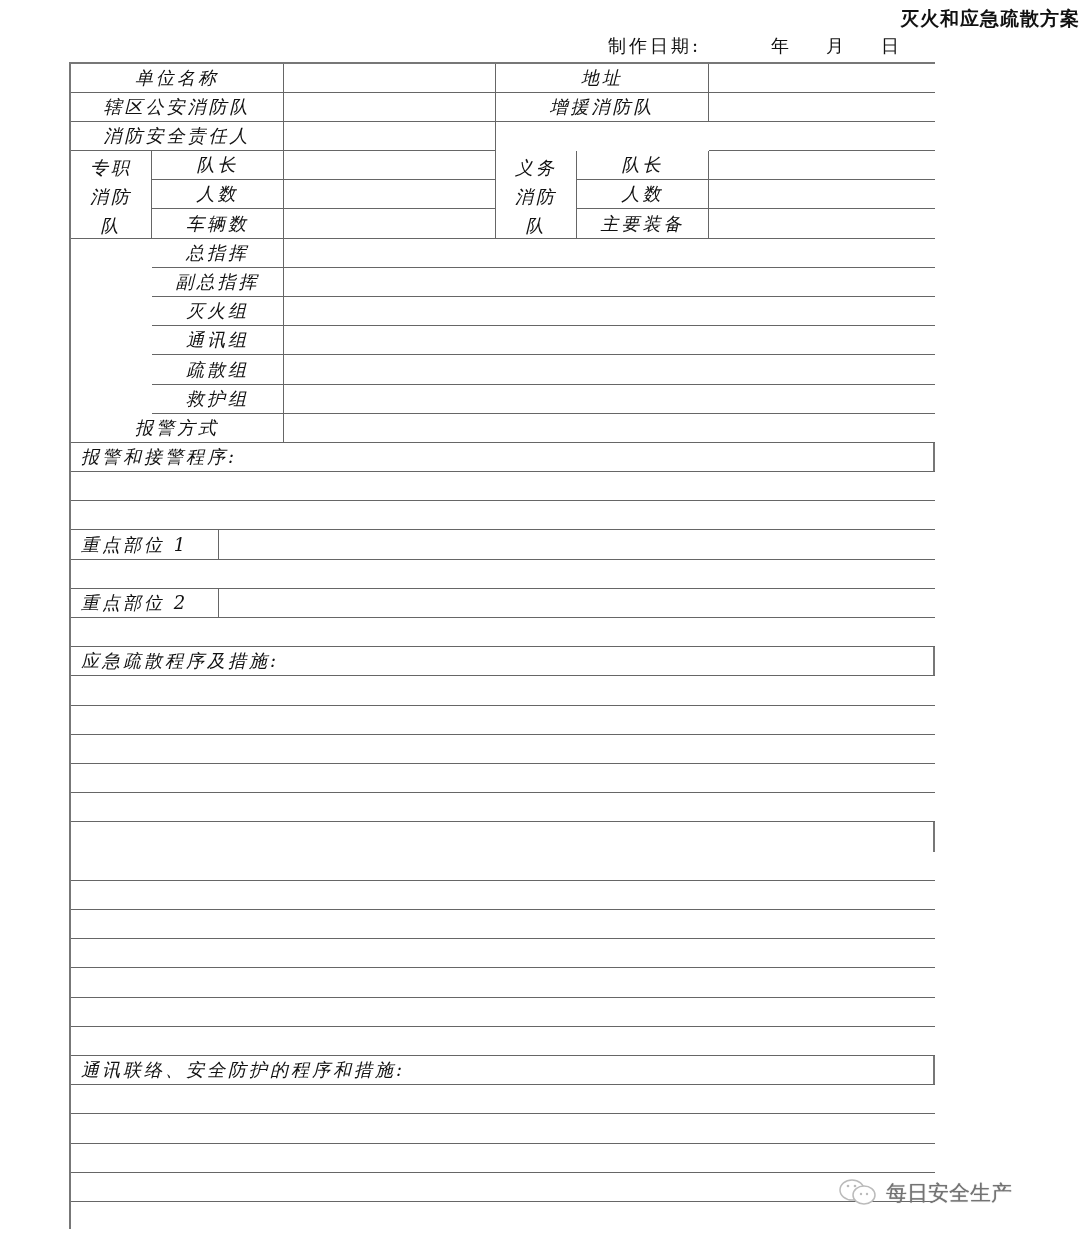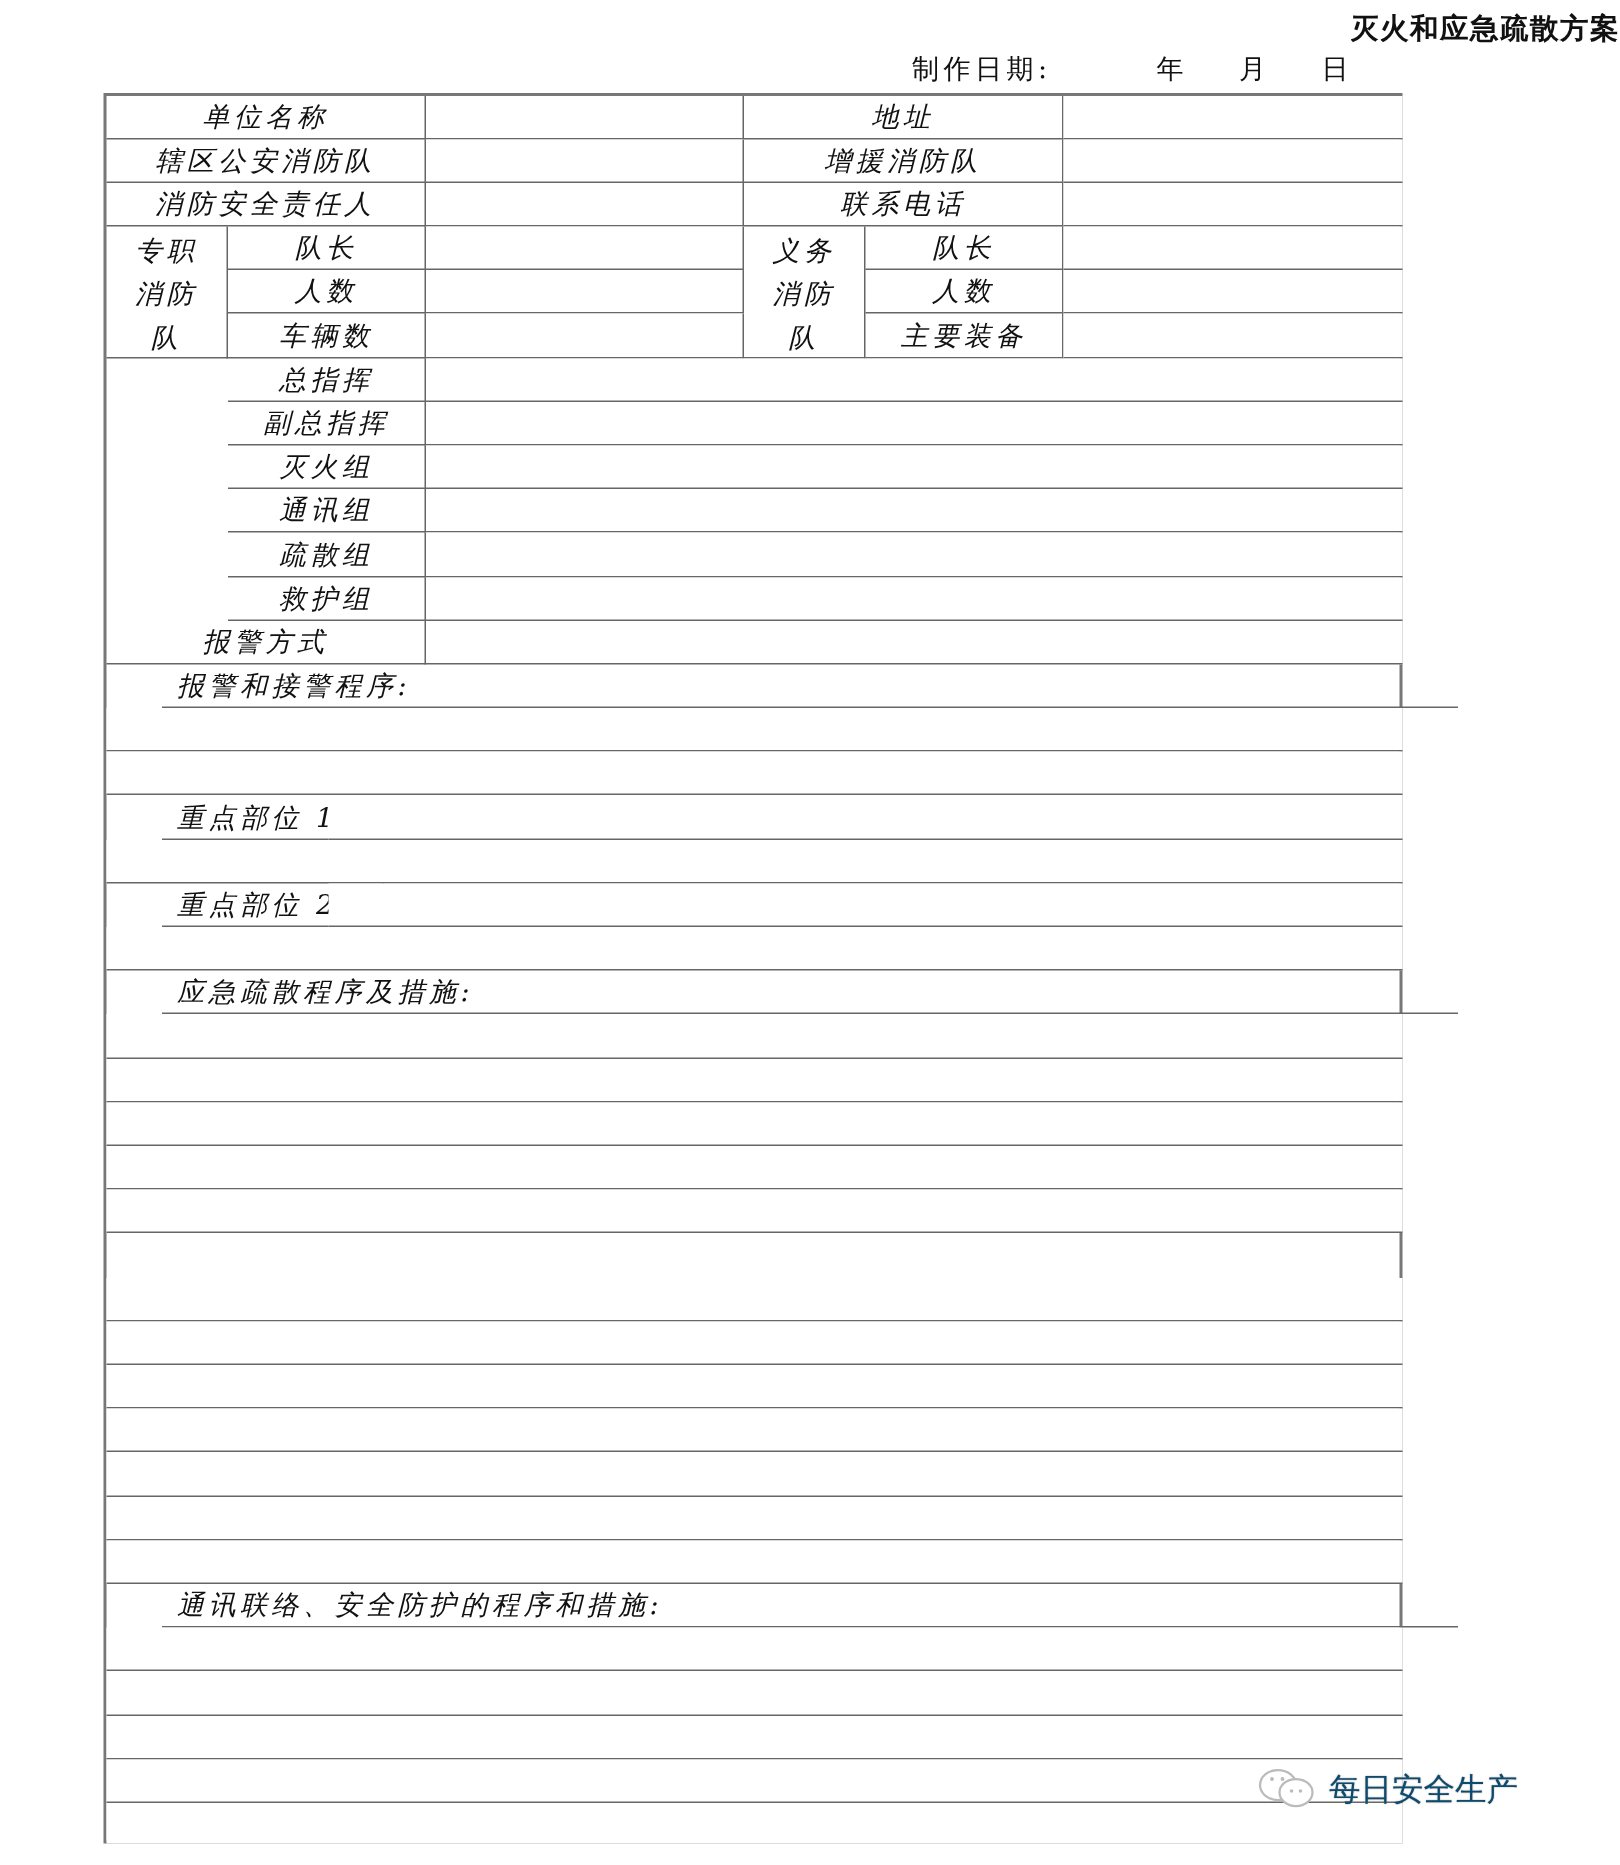--- a/index.html
+++ b/index.html
@@ -6,26 +6,26 @@
   body { width: 1080px; height: 1243px; position: relative; overflow: hidden;
          font-family: "DejaVu Serif", "Liberation Serif", serif; color: #111; }
   .title { position: absolute; top: 6px; left: 0; width: 1080px; text-align: right;
            font-size: 19px; font-weight: bold; letter-spacing: 1px; padding-left: 68px; box-sizing: border-box; }
   .date-line { position: absolute; top: 34px; left: 608px; font-size: 18px; letter-spacing: 3px; }
   .date-line span { position: absolute; white-space: nowrap; }
   .grid { position: absolute; left: 69px; top: 62px; width: 866px; height: 1167px;
           border: 2px solid #777; box-sizing: border-box; font-style: italic; }
   .cell { position: absolute; box-sizing: border-box; border-right: 1.5px solid #666; border-bottom: 1.5px solid #666;
           font-size: 18px; display: flex; align-items: center; justify-content: center; letter-spacing: 3px; }
-  .cell.left { justify-content: flex-start; padding-left: 10px; margin-left: 37px; }
+  .cell.left { justify-content: flex-start; padding-left: 10px; }
   .cell.noright { border-right: none; }
   .cell.stack { flex-direction: column; justify-content: flex-start; padding-top: 2px; line-height: 29px; }
   .cell.empty { background: #fff; }
   .watermark { position: absolute; left: 838px; top: 1178px; display: flex; align-items: center; gap: 6px;
-               font-family: "DejaVu Sans", "Liberation Sans", sans-serif; font-size: 21px; color: #0c4a6e;
+               font-family: "DejaVu Sans", "Liberation Sans", sans-serif; font-size: 21px; color: #737373;
                text-shadow: 0 0 1px #888; }
   .wm-icon { width: 42px; height: 30px; position: relative; }
 </style>
 </head>
 <body>
 
 <div class="title">灭火和应急疏散方案</div>
 <div class="date-line">
   <span style="left:0">制作日期:</span>
   <span style="left:163px">年</span>
@@ -40,21 +40,20 @@
   <div class="cell" style="left:425px;top:0;width:213px;height:29px">地址</div>
   <div class="cell empty noright" style="left:638px;top:0;width:226px;height:29px"></div>
 
   <div class="cell" style="left:0;top:29px;width:213px;height:29px">辖区公安消防队</div>
   <div class="cell empty" style="left:213px;top:29px;width:212px;height:29px"></div>
   <div class="cell" style="left:425px;top:29px;width:213px;height:29px">增援消防队</div>
   <div class="cell empty noright" style="left:638px;top:29px;width:226px;height:29px"></div>
 
   <div class="cell" style="left:0;top:58px;width:213px;height:29px">消防安全责任人</div>
   <div class="cell empty" style="left:213px;top:58px;width:212px;height:29px"></div>
-  <div class="cell" style="left:425px;top:58px;width:213px;height:29px">联系电话</div>
   <div class="cell empty noright" style="left:638px;top:58px;width:226px;height:29px"></div>
 
   <div class="cell stack" style="left:0;top:87px;width:81px;height:88px">
     <div>专职</div>
     <div>消防</div>
     <div>队</div>
   </div>
   <div class="cell" style="left:81px;top:87px;width:132px;height:29px">队长</div>
   <div class="cell empty" style="left:213px;top:87px;width:212px;height:29px"></div>
   <div class="cell" style="left:81px;top:116px;width:132px;height:29px">人数</div>

